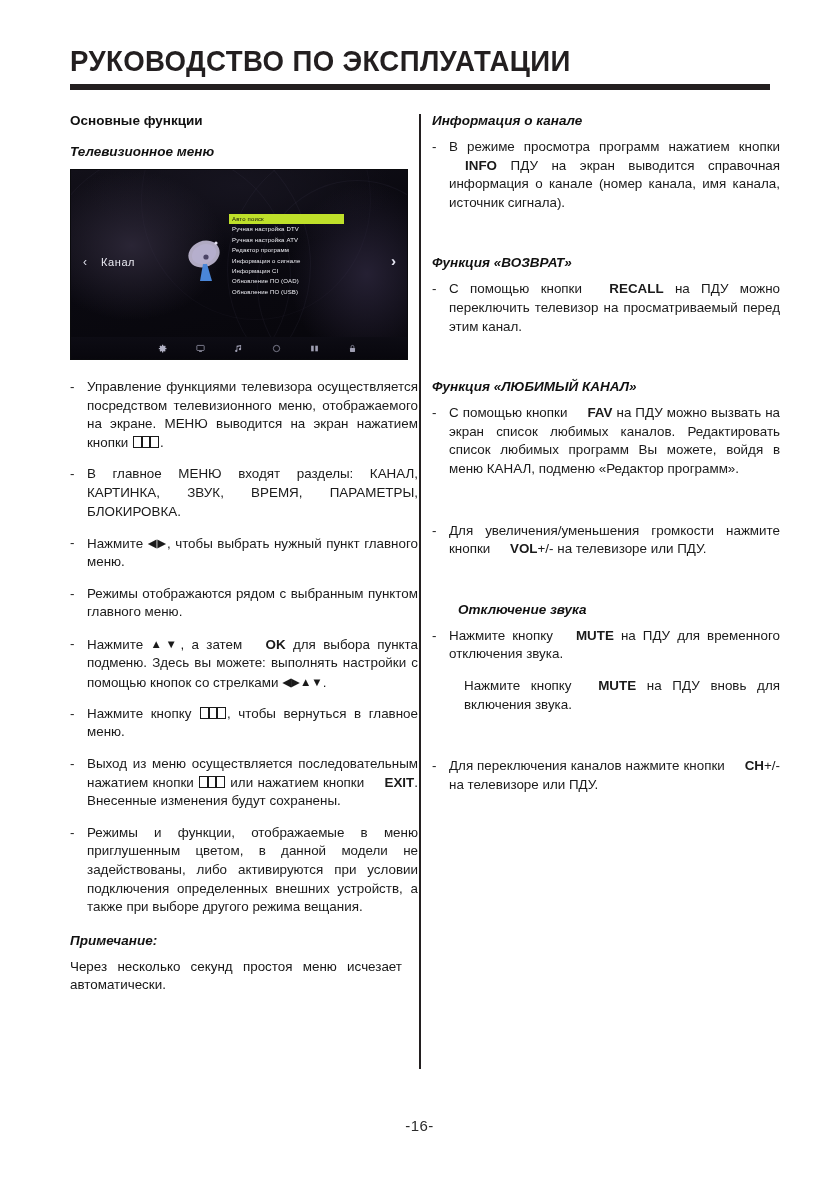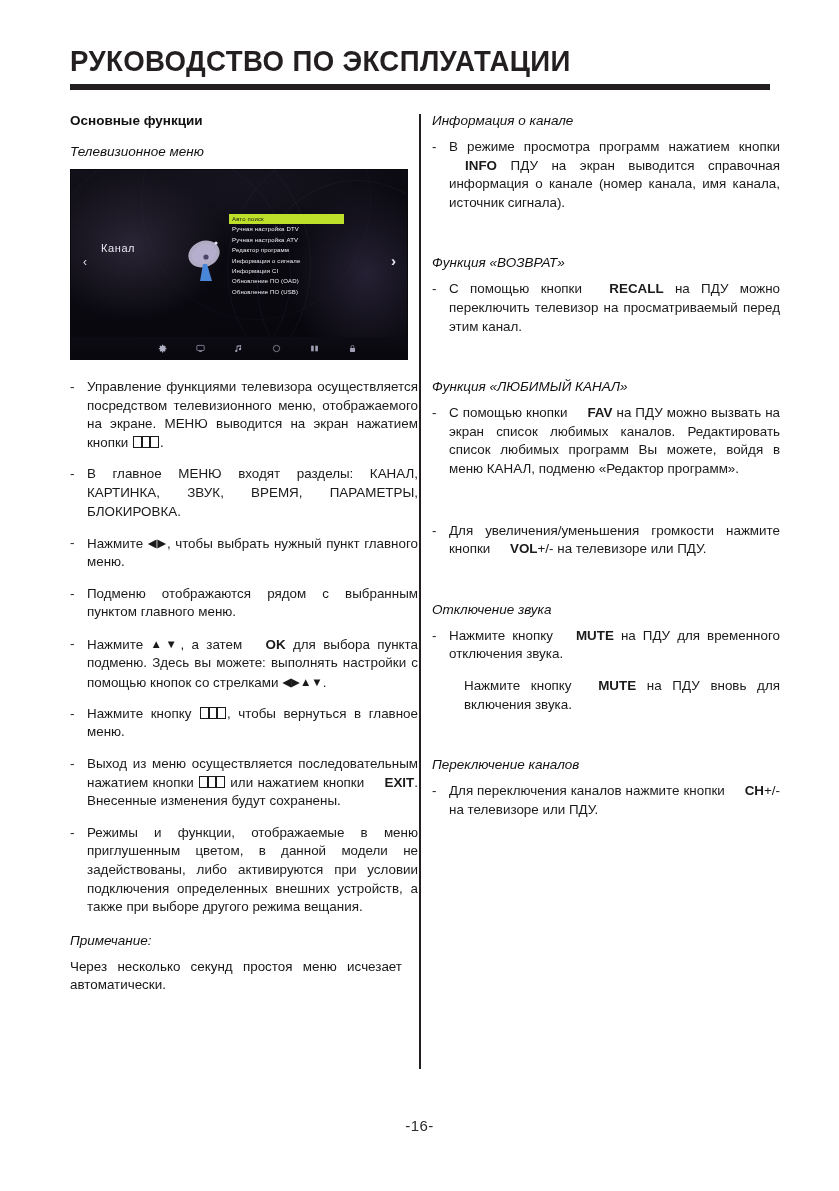--- a/index.html
+++ b/index.html
@@ -64,21 +64,21 @@
   
   h2.section-bold {
     font-size: 13.5px;
     font-weight: bold;
     margin: 0 0 16px 0;
     color: #111;
   }
   h3.section-ital {
     font-size: 13.5px;
     font-style: italic;
-    font-weight: normal;
+    font-weight: bold;
     margin: 0 0 10px 0;
     color: #111;
   }
   .gap-lg { height: 30px; }
 
   .para {
     font-size: 13.4px;
     line-height: 18.6px;
     text-align: justify;
     margin: 0 16px 13px 0;
@@ -160,21 +160,21 @@
     border-radius: 50%;
   }
   .tv-arcs span:nth-child(1){ left:-60px; top:-50px; width:300px; height:290px;}
   .tv-arcs span:nth-child(2){ left:-30px; top:-20px; width:250px; height:250px;}
   .tv-arcs span:nth-child(3){ right:-80px; top:-30px; width:260px; height:260px;}
   .tv-arcs span:nth-child(4){ right:-50px; top:10px; width:200px; height:210px;}
   .tv-arcs span:nth-child(5){ left:70px; top:-90px; width:230px; height:240px; border-color:rgba(120,110,150,0.10);}
 
   .tv-left-label {
     position: absolute;
-    left: 30px; top: 72px;
+    left: 30px; top: 86px;
     color: #e8e8f0;
     font-size: 11px;
     letter-spacing: 0.6px;
   }
   .tv-chev-left {
     position: absolute;
     left: 12px; top: 85px;
     color: #dcdce8;
     font-size: 12px;
   }
@@ -334,21 +334,21 @@
         <div class="bullet">
           <span class="dash">-</span>
           <span class="btext">В главное МЕНЮ входят разделы: КАНАЛ, КАРТИНКА, ЗВУК, ВРЕМЯ, ПАРАМЕТРЫ, БЛОКИРОВКА.</span>
         </div>
         <div class="bullet">
           <span class="dash">-</span>
           <span class="btext">Нажмите <span class="arw">◀▶</span>, чтобы выбрать нужный пункт главного меню.</span>
         </div>
         <div class="bullet">
           <span class="dash">-</span>
-          <span class="btext">Подменю отображаются рядом с выбранным пунктом главного меню.</span>
+          <span class="btext">Режимы отображаются рядом с выбранным пунктом главного меню.</span>
         </div>
         <div class="bullet">
           <span class="dash">-</span>
           <span class="btext">Нажмите <span class="arw">▲▼</span>, а затем <b class="b">OK</b> для выбора пункта подменю. Здесь вы можете: выполнять настройки с помощью кнопок со стрелками <span class="arw">◀▶▲▼</span>.</span>
         </div>
         <div class="bullet">
           <span class="dash">-</span>
           <span class="btext">Нажмите кнопку <span class="menukey"></span>, чтобы вернуться в главное меню.</span>
         </div>
         <div class="bullet">
@@ -382,28 +382,27 @@
       <div class="bullet">
         <span class="dash">-</span>
         <span class="btext">С помощью кнопки <b class="b">FAV</b> на ПДУ можно вызвать на экран список любимых каналов. Редактировать список любимых программ Вы можете, войдя в меню КАНАЛ, подменю «Редактор программ».</span>
       </div>
       <div class="gap-lg"></div>
       <div class="bullet">
         <span class="dash">-</span>
         <span class="btext">Для увеличения/уменьшения громкости нажмите кнопки <b class="b">VOL</b>+/- на телевизоре или ПДУ.</span>
       </div>
       <div class="gap-lg"></div>
-      <h3 class="section-ital" style="margin-top: 0px;">Отключение звука</h3>
+      <h3 class="section-ital" style="margin-top: 0px; margin-left: 26px;">Отключение звука</h3>
       <div class="bullet">
         <span class="dash">-</span>
         <span class="btext">Нажмите кнопку <b class="b">MUTE</b> на ПДУ для временного отключения звука.</span>
       </div>
       <div class="indent-text">Нажмите кнопку <b class="b">MUTE</b> на ПДУ вновь для включения звука.</div>
       <div class="gap-lg"></div>
-      <h3 class="section-ital" style="margin-top: 0px;">Переключение каналов</h3>
       <div class="bullet">
         <span class="dash">-</span>
         <span class="btext">Для переключения каналов нажмите кнопки <b class="b">CH</b>+/- на телевизоре или ПДУ.</span>
       </div>
       <div class="gap-lg"></div>
     </div>
 
   <div class="footer">
     <span>-16-</span>
   </div>

